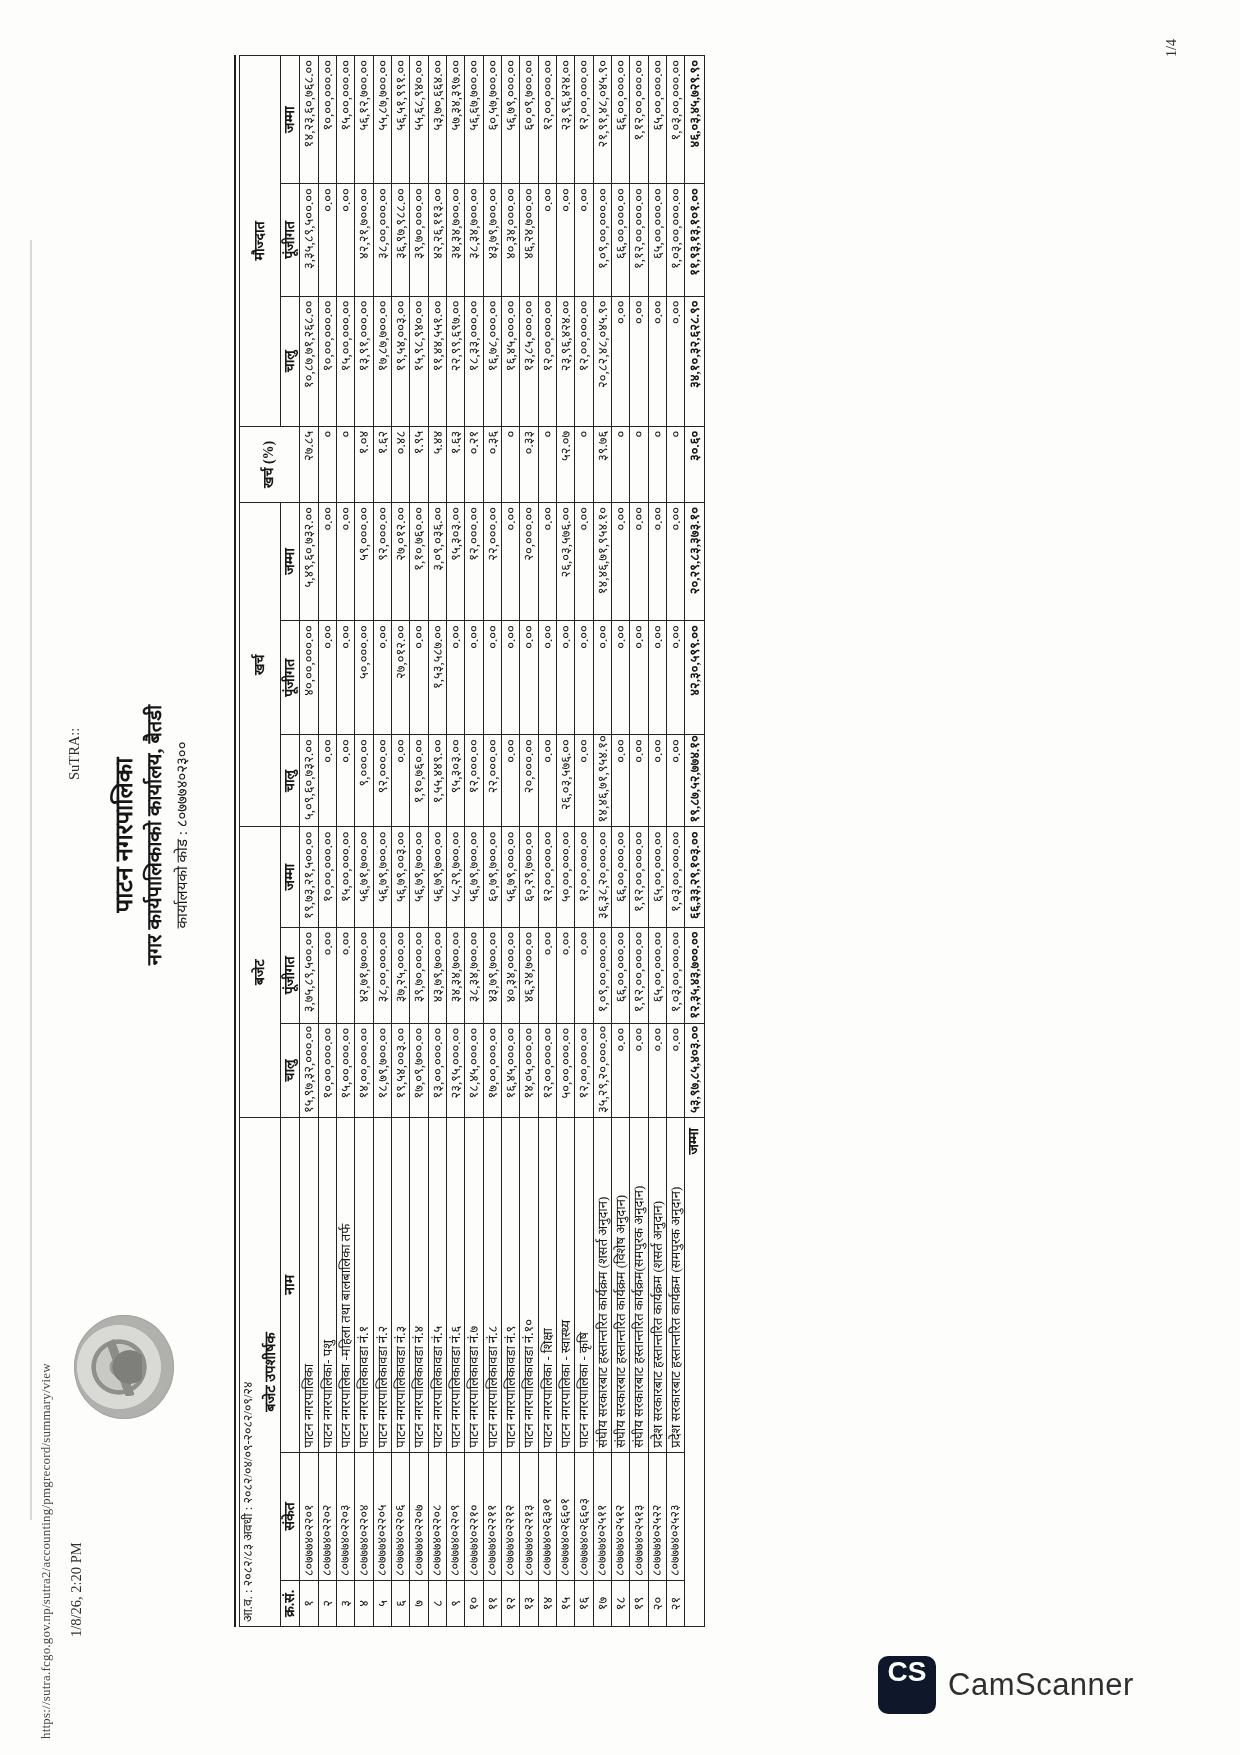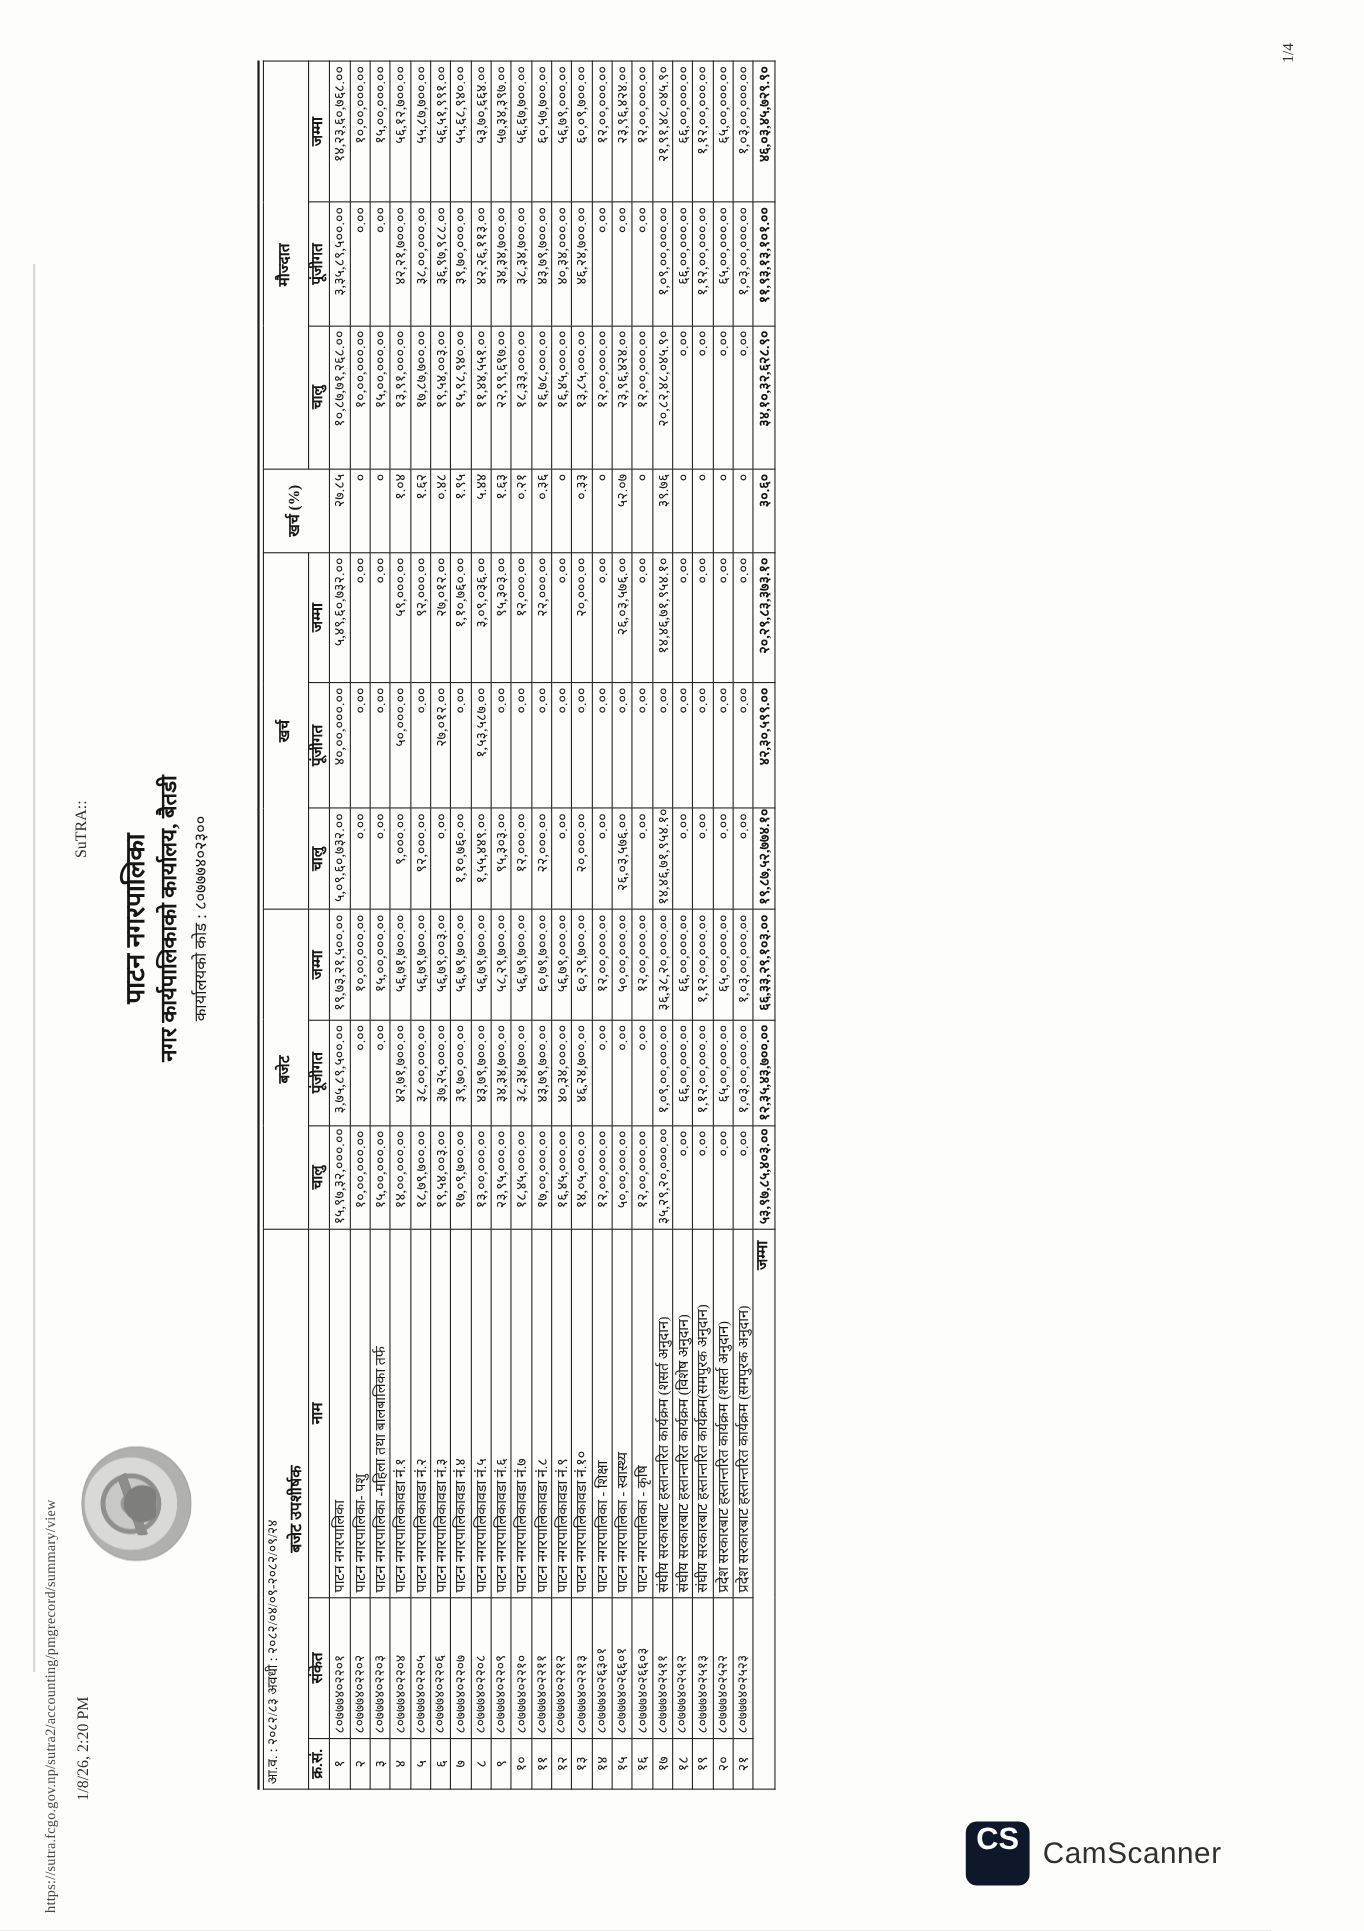--- a/index.html
+++ b/index.html
@@ -39,21 +39,21 @@
   td.code{text-align:left;font-size:12.5px;white-space:nowrap;}
   td.nm{text-align:left;}
   tr.total td{font-weight:bold;}
   tr.total td.lbl{text-align:right;padding-right:10px;font-size:14px;}
   
   .cs-badge{position:absolute;left:878px;top:1656px;display:flex;align-items:center;gap:12px;
             font-family:"Liberation Sans","DejaVu Sans",sans-serif;}
   .cs-icon{width:58px;height:58px;border-radius:10px;background:#0f172a;position:relative;
            display:flex;align-items:flex-start;justify-content:center;}
   .cs-icon span{color:#ffffff;font-weight:bold;font-size:28px;letter-spacing:0;}
-  .cs-name{font-size:27px;color:#2f2f2f;font-weight:500;letter-spacing:.5px;}
+  .cs-name{font-size:31px;color:#2f2f2f;font-weight:500;letter-spacing:.5px;}
   
   .scan-edge{position:absolute;left:30px;top:240px;width:2px;height:1280px;background:#b9b9b5;opacity:.55;}
 </style>
 </head>
 <body>
 
 <div id="page">
   <div class="scan-edge"></div>
 
   <div id="landscape">

